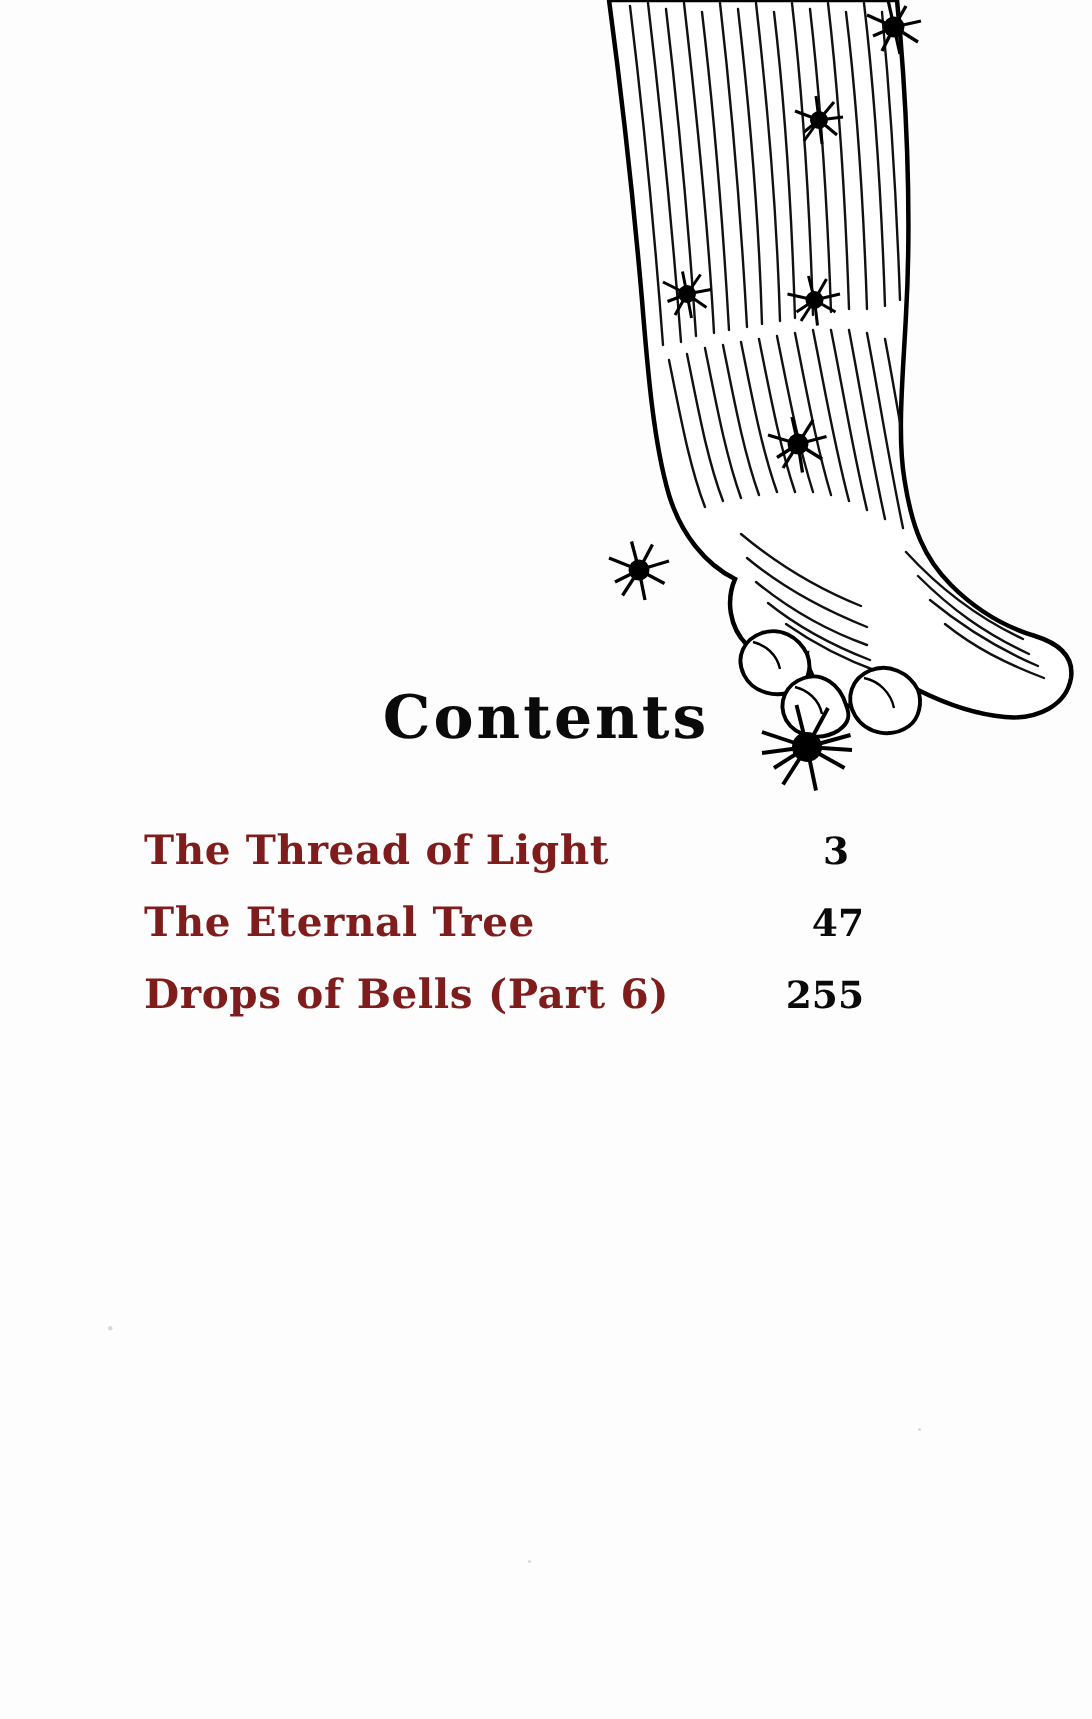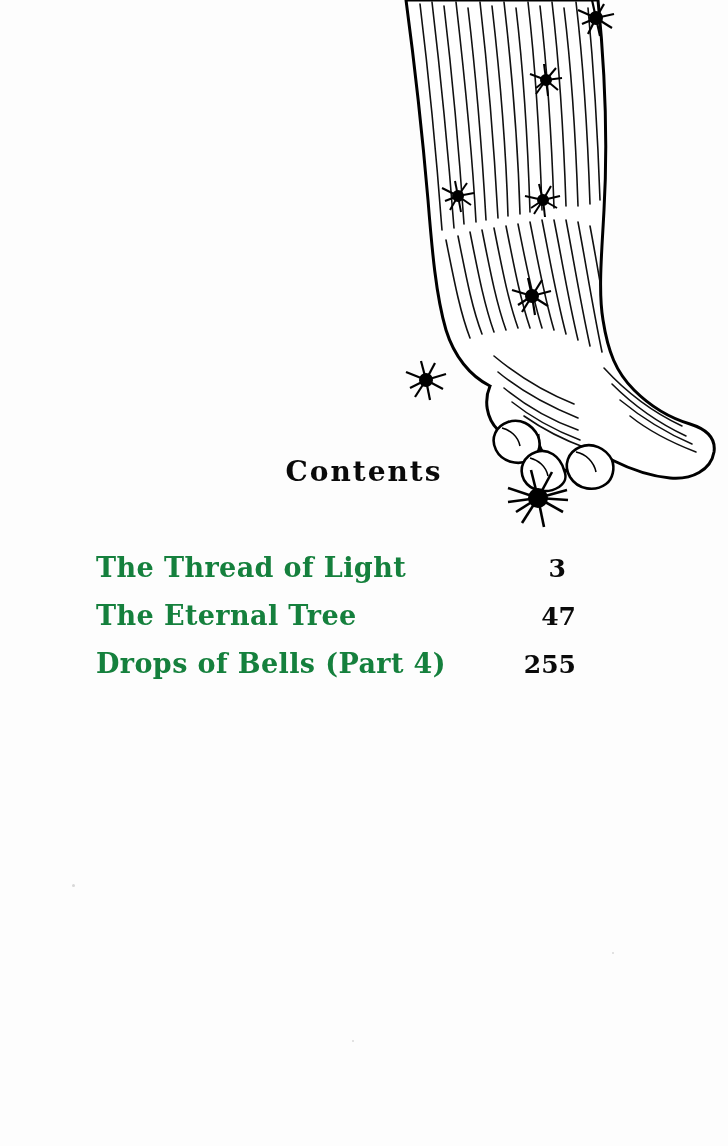--- a/index.html
+++ b/index.html
@@ -39,21 +39,21 @@
 
   
   .contents-title {
     position: absolute;
     top: 455px;
     left: 0;
     width: 728px;
     text-align: center;
     font-family: "DejaVu Serif", serif;
     font-weight: 700;
-    font-size: 28px;
+    font-size: 40px;
     letter-spacing: 2px;
     color: #0a0a0a;
   }
 
   
   .toc {
     position: absolute;
     top: 552px;
     left: 96px;
     width: 488px;
@@ -63,21 +63,21 @@
     align-items: baseline;
     justify-content: space-between;
     margin-bottom: 14px;
     height: 34px;
   }
   .toc-label {
     font-family: "DejaVu Serif", serif;
     font-weight: 700;
     font-size: 27px;
     letter-spacing: 0.4px;
-    color: #15803d;
+    color: #7f1d1d;
     white-space: nowrap;
   }
   .toc-page {
     font-family: "DejaVu Serif", serif;
     font-weight: 700;
     font-size: 25px;
     color: #0a0a0a;
     text-align: right;
     min-width: 54px;
   }
@@ -310,18 +310,18 @@
     </div>
 
     <div class="toc-row">
       <span class="toc-label">The Eternal Tree</span>
       <span class="toc-page">47</span>
     </div>
 
 
 
     <div class="toc-row">
-      <span class="toc-label">Drops of Bells (Part 4)</span>
+      <span class="toc-label">Drops of Bells (Part 6)</span>
       <span class="toc-page">255</span>
     </div>
 
   </div>
 </div>
 
 </body></html>

